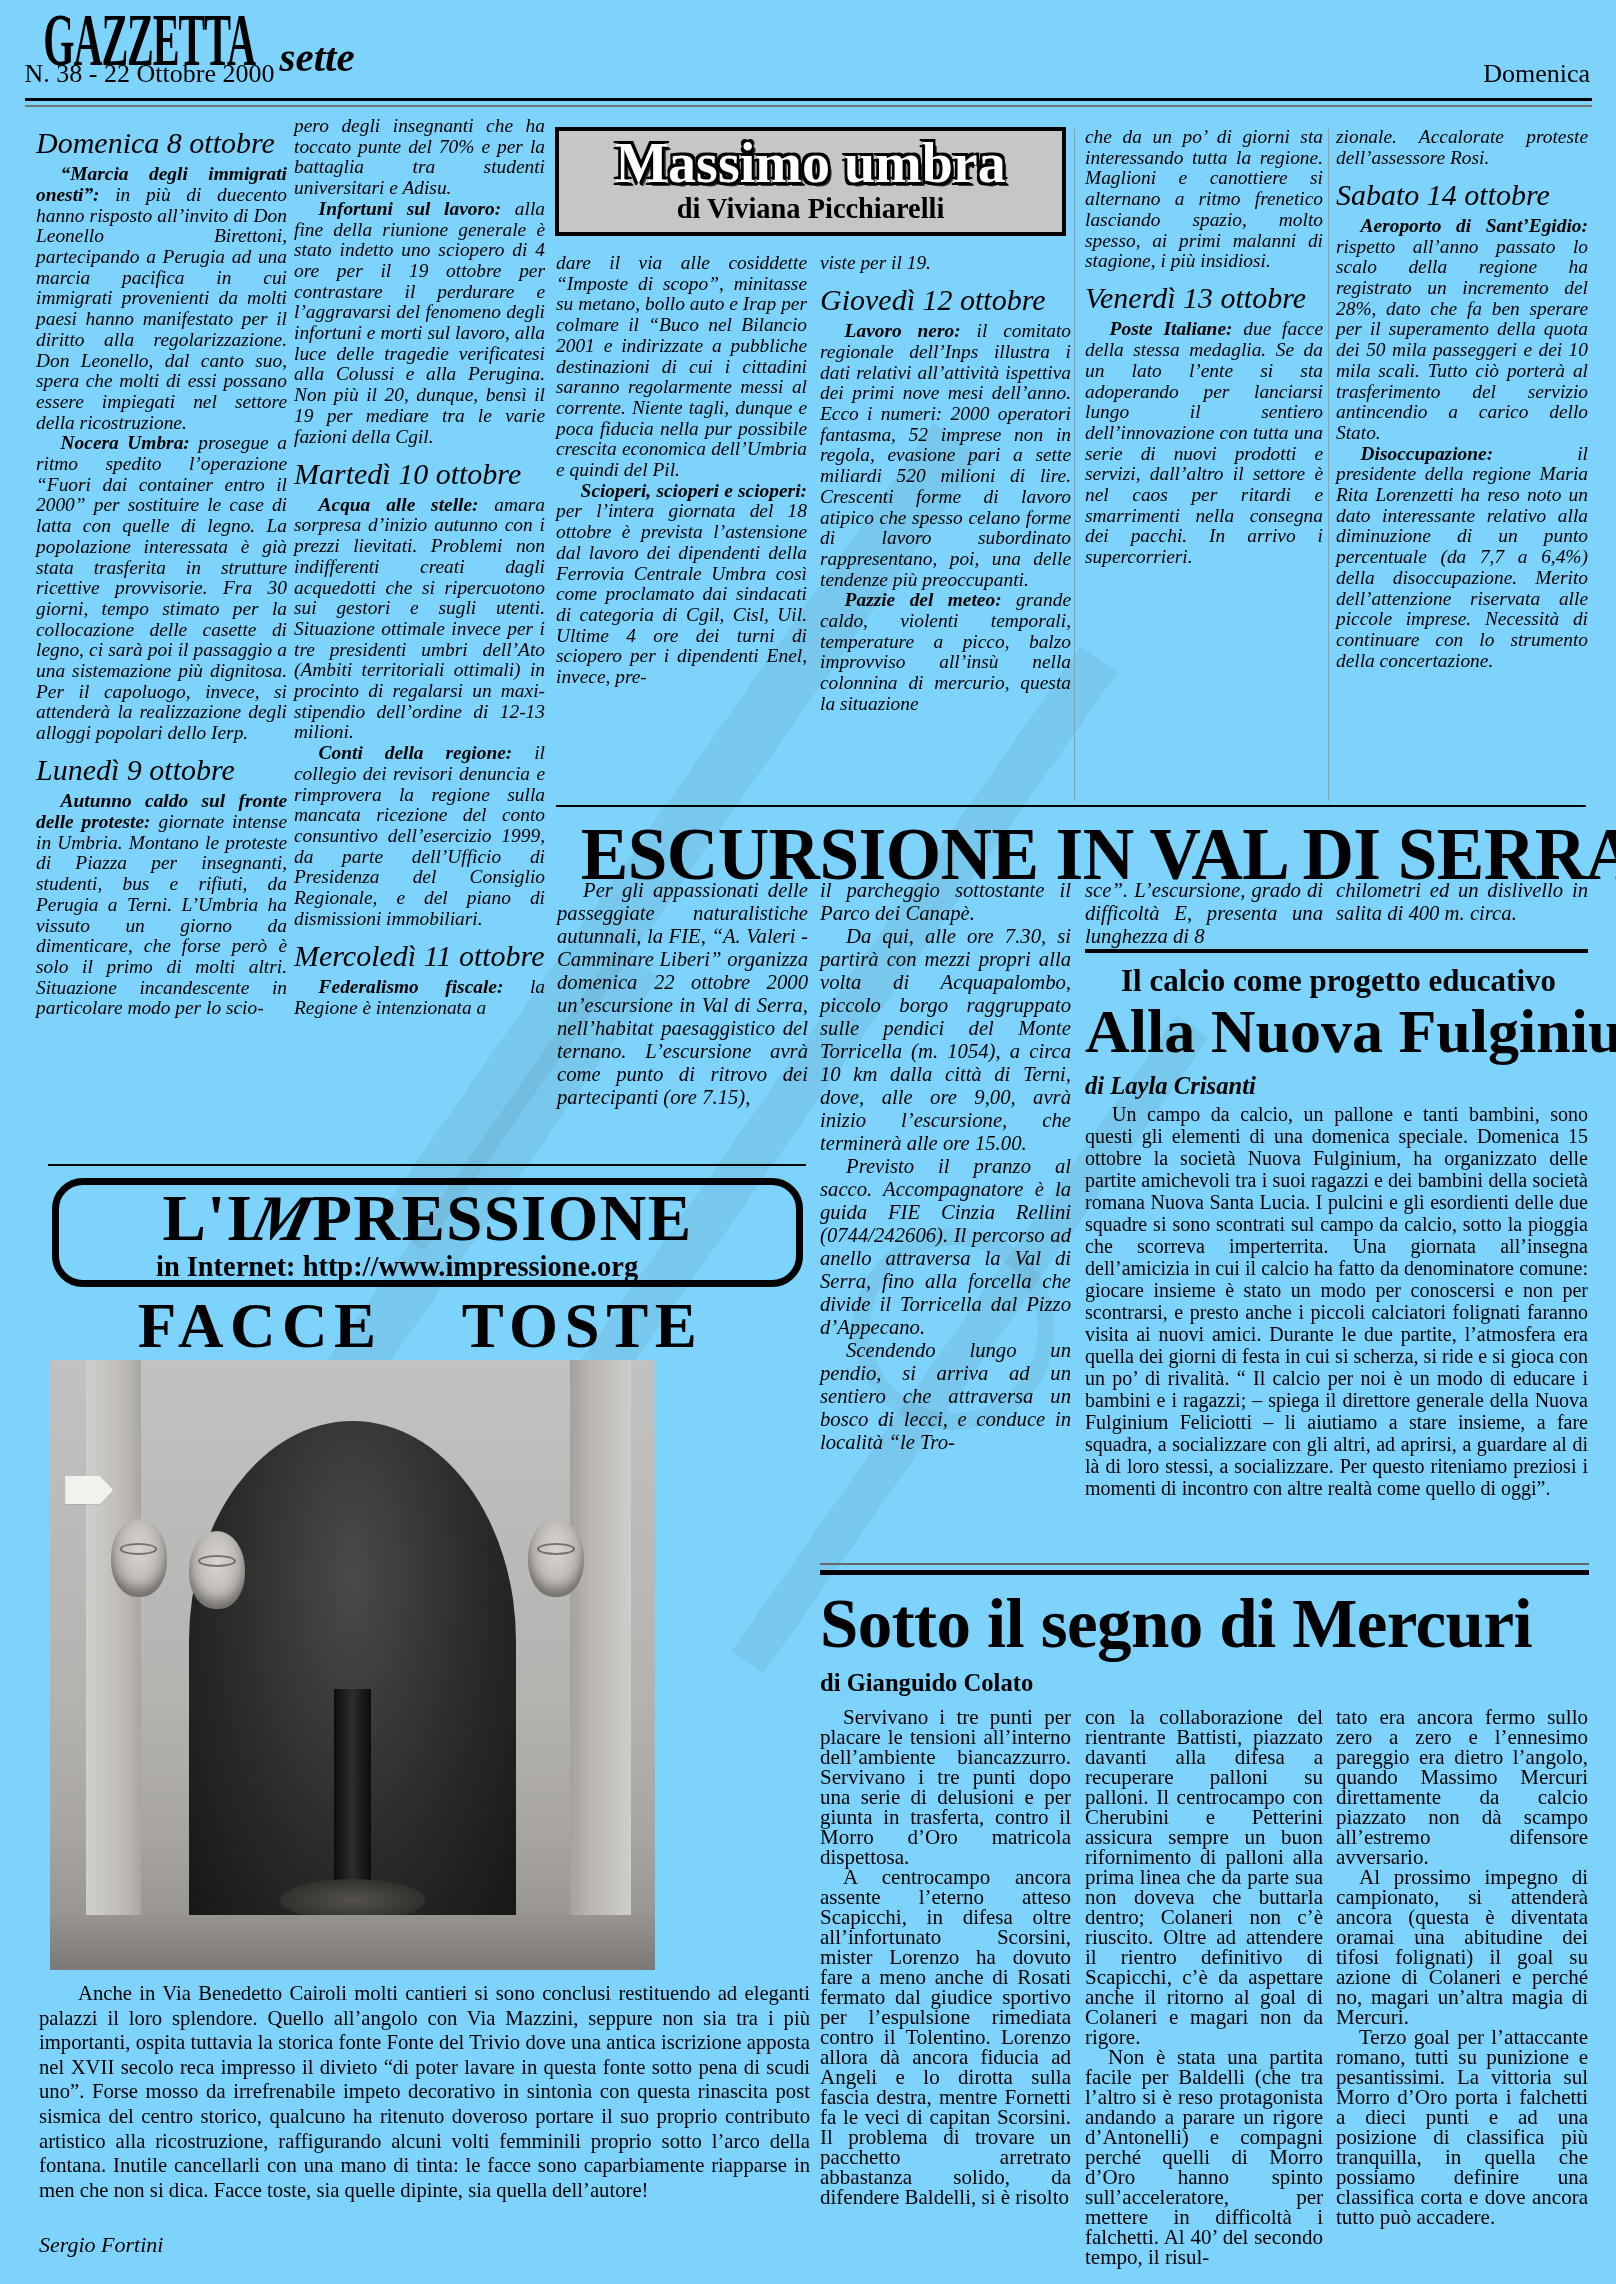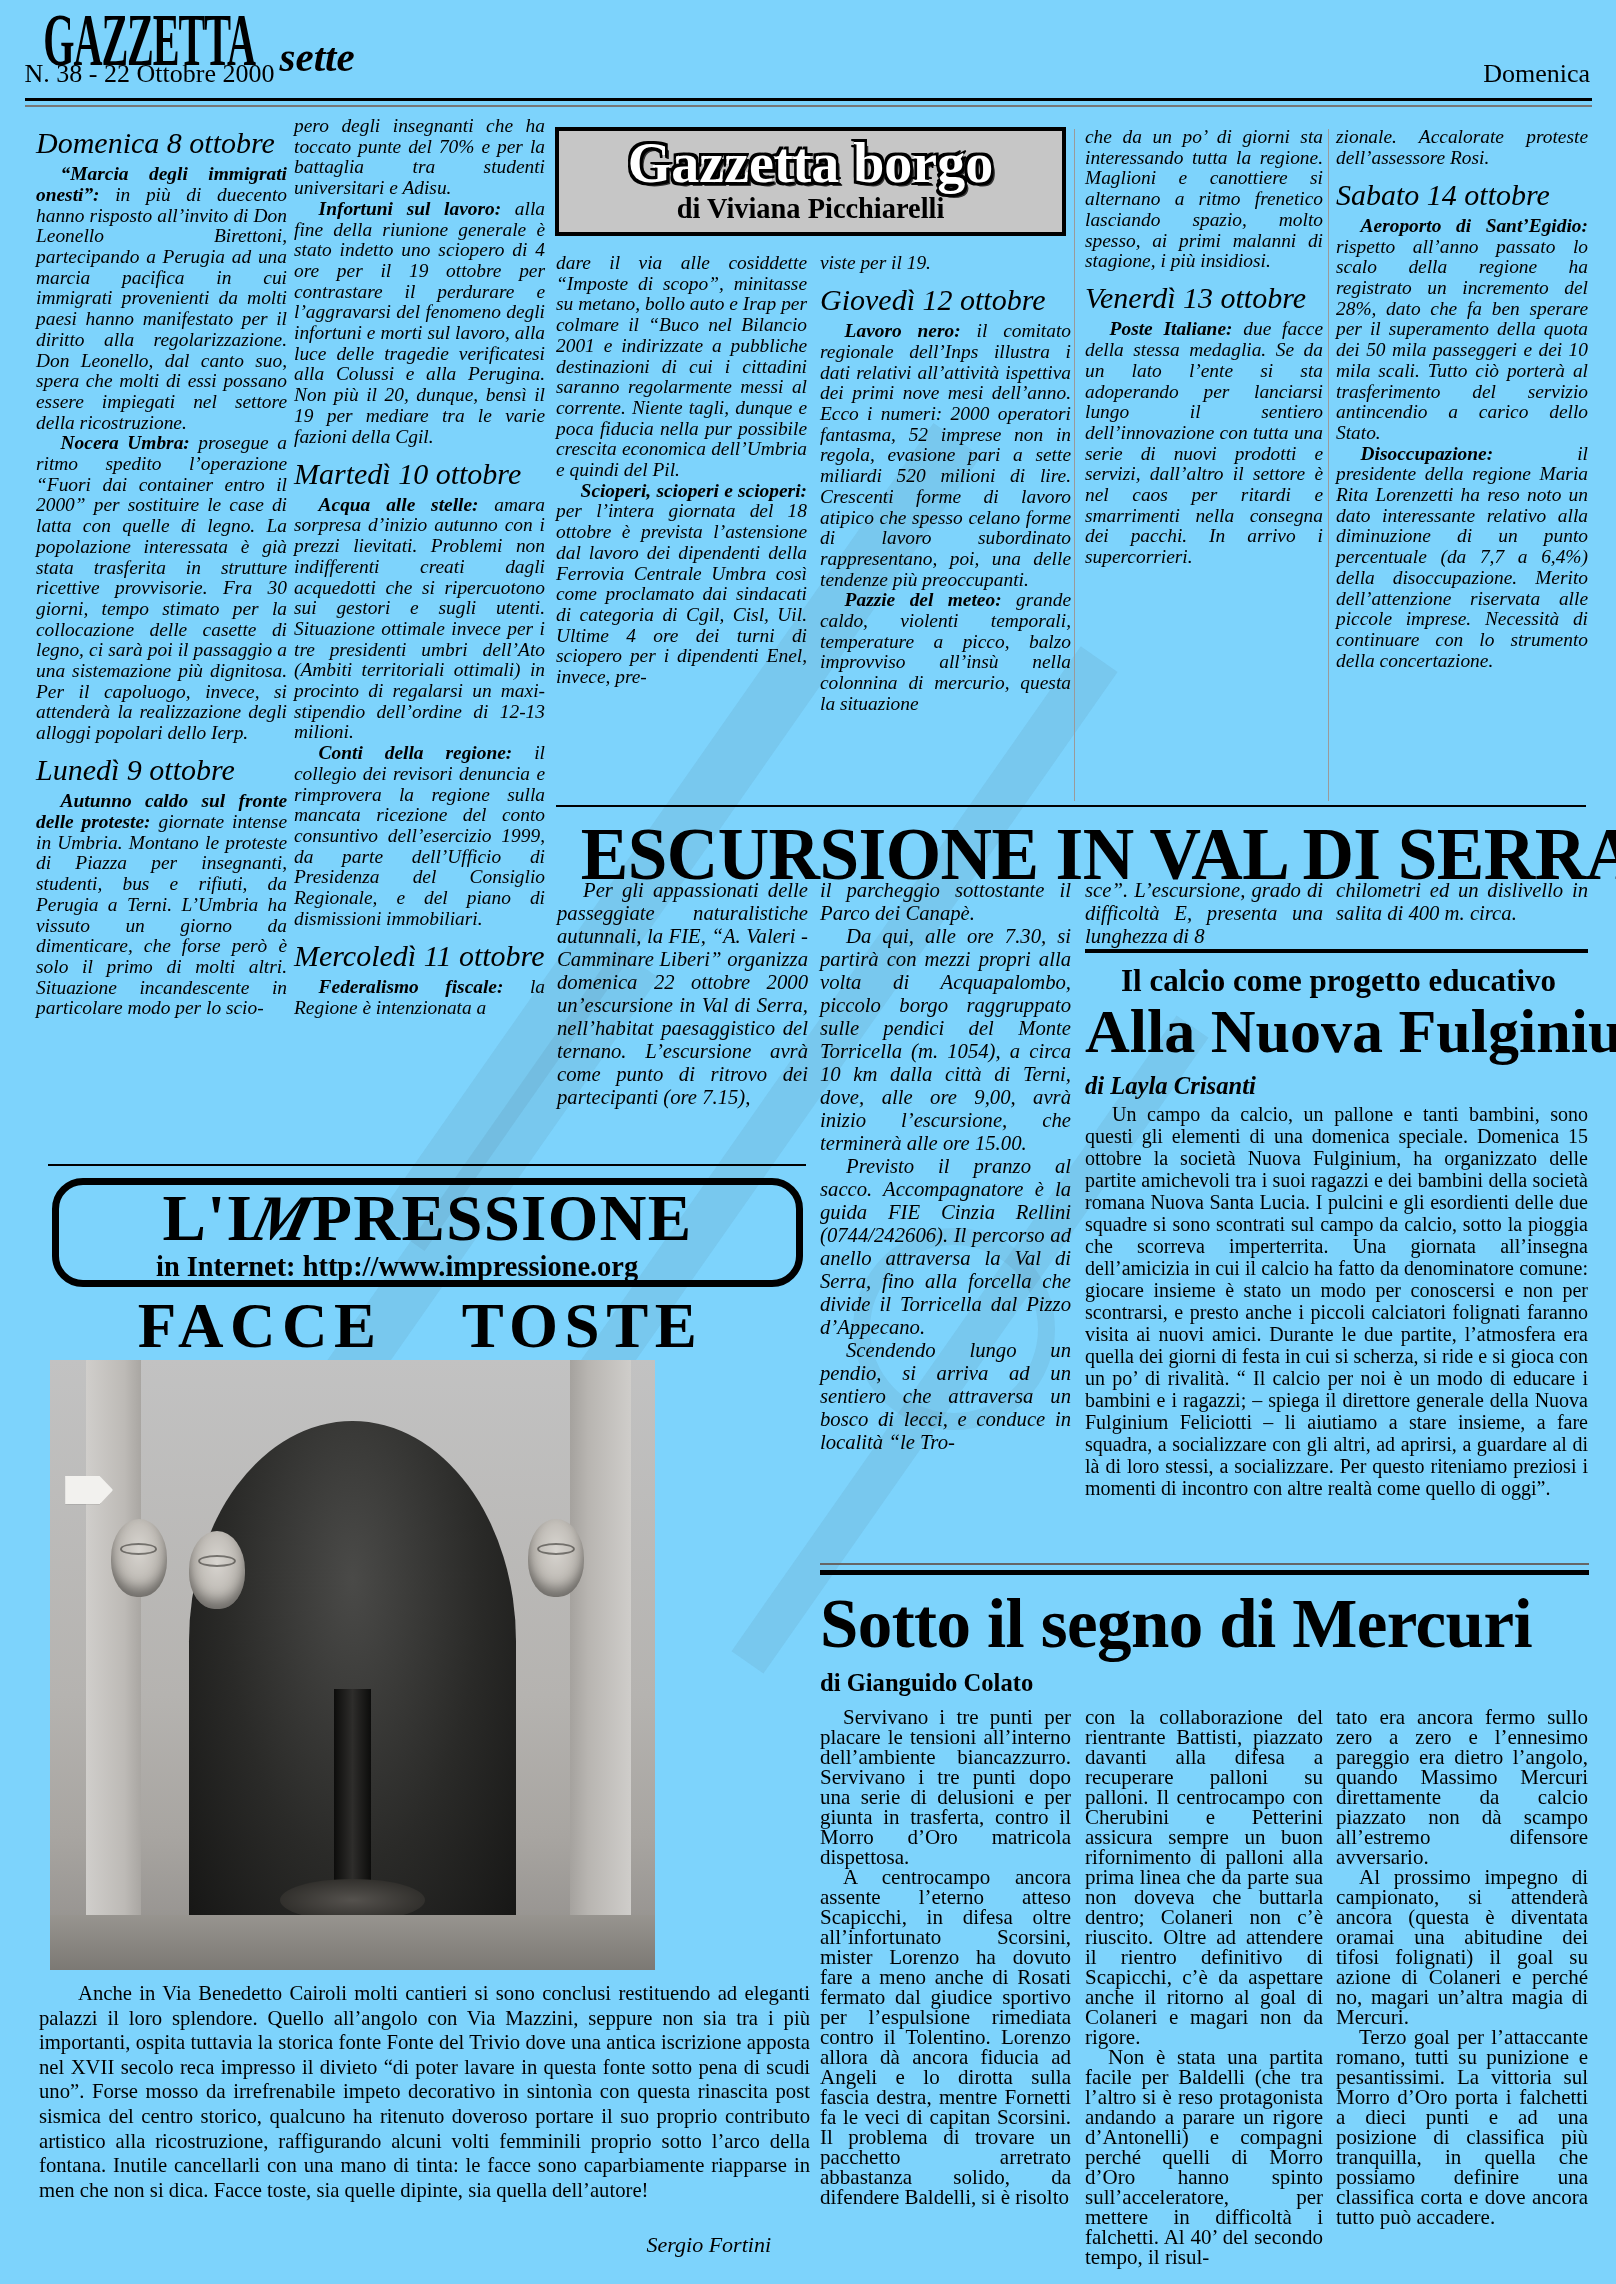--- a/index.html
+++ b/index.html
@@ -66,21 +66,21 @@
         clip-path:polygon(0 0,72% 0,100% 50%,72% 100%,0 100%);box-shadow:0 1.9px 3.2px rgba(0,0,0,.4);}
   
   .merchead{font-size:69px;font-weight:700;white-space:nowrap;letter-spacing:-0.6px;}
   .mercbyline{font-size:24.6px;font-weight:700;}
   .merccol{font-size:21px;line-height:20px;text-align:justify;}
   .merccol p{margin:0;text-indent:23px;}
   .merccol p.noind{text-indent:0;}
   
   .caption{left:39px;top:1981px;width:771px;font-size:20.7px;line-height:24.6px;text-align:justify;}
   .caption p{margin:0;text-indent:39px;}
-  .signature{left:39px;top:2232px;width:771px;text-align:right;font-style:italic;font-size:22px;padding-right:39px;box-sizing:border-box;}
+  .signature{left:39px;top:2232px;width:771px;text-align:left;font-style:italic;font-size:22px;padding-right:39px;box-sizing:border-box;}
   
   .vrule{position:absolute;width:1.3px;background:#9a9a9a;}
   .wm{position:absolute;background:rgba(60,60,60,0.07);transform:rotate(-55deg);transform-origin:center;}
   .wmring{position:absolute;border:17px solid rgba(60,60,60,0.07);border-radius:50%;}
 </style>
 </head>
 <body>
 
 <div class="page">
 
@@ -109,21 +109,21 @@
       <p class="noind">pero degli insegnanti che ha toccato punte del 70% e per la battaglia tra studenti universitari e Adisu.</p>
       <p><strong>Infortuni sul lavoro: </strong>alla fine della riunione generale è stato indetto uno sciopero di 4 ore per il 19 ottobre per contrastare il perdurare e l’aggravarsi del fenomeno degli infortuni e morti sul lavoro, alla luce delle tragedie verificatesi alla Colussi e alla Perugina. Non più il 20, dunque, bensì il 19 per mediare tra le varie fazioni della Cgil.</p>
       <h3 class="dayhead">Martedì 10 ottobre</h3>
       <p><strong>Acqua alle stelle: </strong>amara sorpresa d’inizio autunno con i prezzi lievitati. Problemi non indifferenti creati dagli acquedotti che si ripercuotono sui gestori e sugli utenti. Situazione ottimale invece per i tre presidenti umbri dell’Ato (Ambiti territoriali ottimali) in procinto di regalarsi un maxi-stipendio dell’ordine di 12-13 milioni.</p>
       <p><strong>Conti della regione: </strong>il collegio dei revisori denuncia e rimprovera la regione sulla mancata ricezione del conto consuntivo dell’esercizio 1999, da parte dell’Ufficio di Presidenza del Consiglio Regionale, e del piano di dismissioni immobiliari.</p>
       <h3 class="dayhead">Mercoledì 11 ottobre</h3>
       <p><strong>Federalismo fiscale: </strong>la Regione è intenzionata a</p>
     </div>
 
   <div class="abs logobox">
-    <div class="logotitle">Gazzetta borgo</div>
+    <div class="logotitle">Massimo umbra</div>
     <div class="logobyline">di Viviana Picchiarelli</div>
   </div>
 
   <div class="abs col" style="left:556px;top:253px;width:251px;">
       <p class="noind">dare il via alle cosiddette “Imposte di scopo”, minitasse su metano, bollo auto e Irap per colmare il “Buco nel Bilancio 2001 e indirizzate a pubbliche destinazioni di cui i cittadini saranno regolarmente messi al corrente. Niente tagli, dunque e poca fiducia nella pur possibile crescita economica dell’Umbria e quindi del Pil.</p>
       <p><strong>Scioperi, scioperi e scioperi: </strong>per l’intera giornata del 18 ottobre è prevista l’astensione dal lavoro dei dipendenti della Ferrovia Centrale Umbra così come proclamato dai sindacati di categoria di Cgil, Cisl, Uil. Ultime 4 ore dei turni di sciopero per i dipendenti Enel, invece, pre-</p>
     </div>
   <div class="abs col" style="left:820px;top:253px;width:251px;">
       <p class="noind">viste per il 19.</p>
       <h3 class="dayhead">Giovedì 12 ottobre</h3>

